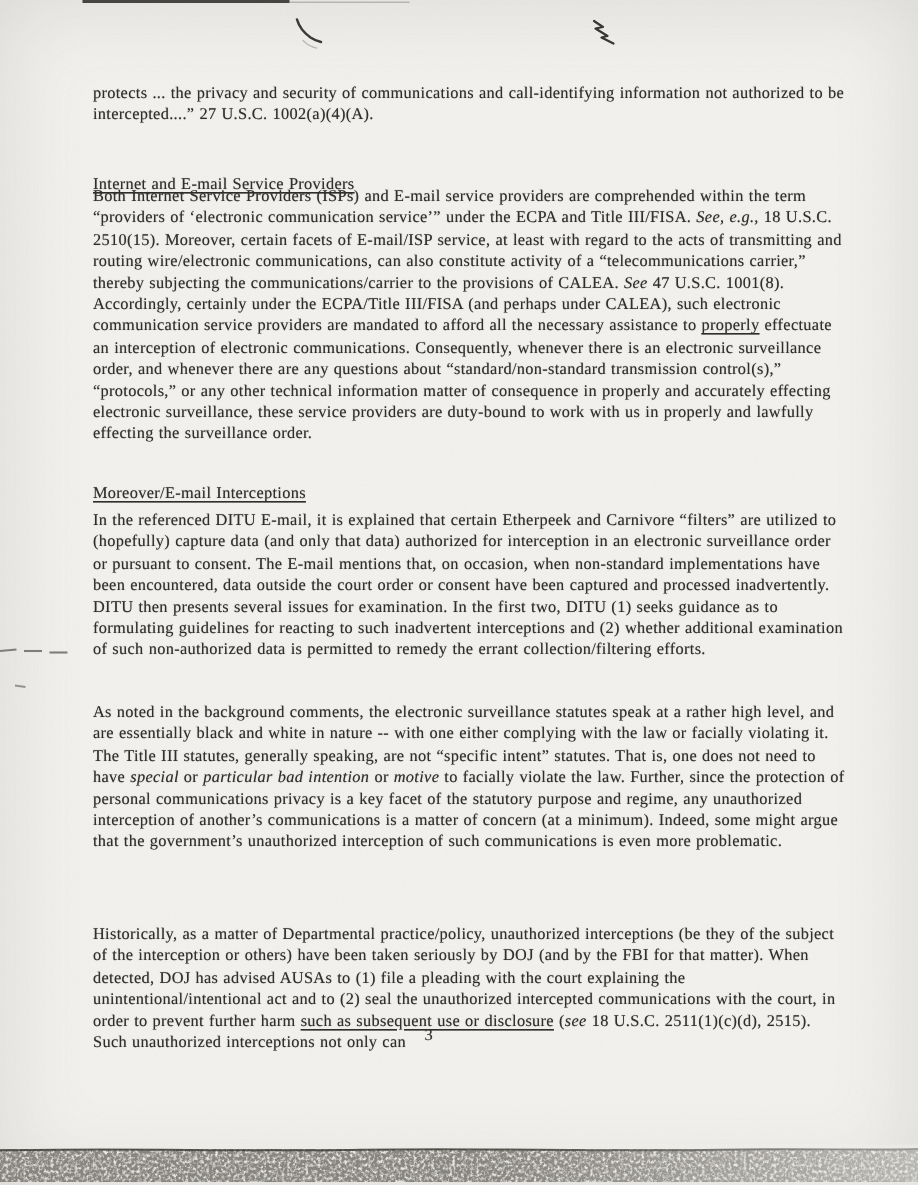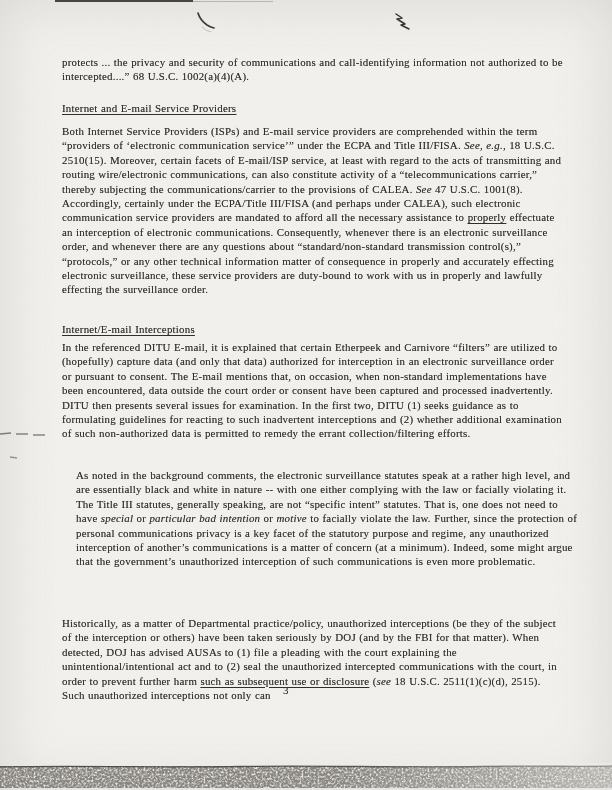--- a/index.html
+++ b/index.html
@@ -78,40 +78,40 @@
   </svg>
 
   <svg class="ink-mark" style="top:428px; left:0px;" width="60" height="34" viewBox="0 0 60 34">
     <path d="M0,6 L11,5" stroke="#7e7c77" stroke-width="1.4" fill="none"></path>
     <path d="M16,6 L28,6" stroke="#7e7c77" stroke-width="1.4" fill="none"></path>
     <path d="M33,7 L45,7" stroke="#7e7c77" stroke-width="1.4" fill="none"></path>
     <path d="M10,29 L17,30" stroke="#93918c" stroke-width="1.3" fill="none"></path>
   </svg>
 
   <div class="block" style="top:55px;">
-    <span class="seg">protects ... the privacy and security of communications and call-identifying information not authorized to be intercepted....”  68 U.S.C. 1002(a)(4)(A).</span>
+    <span class="seg">protects ... the privacy and security of communications and call-identifying information not authorized to be intercepted....”  27 U.S.C. 1002(a)(4)(A).</span>
   </div>
 
-  <div class="block heading" style="top:101px;">
+  <div class="block heading" style="top:116px;">
     <span class="seg">Internet and E-mail Service Providers</span>
   </div>
 
   <div class="block" style="top:124px;">
     <span class="seg">Both Internet Service Providers (ISPs) and E-mail service providers are comprehended within the term “providers of ‘electronic communication service’” under the ECPA and Title III/FISA.  </span><span class="seg italic">See, e.g.,</span><span class="seg"> 18 U.S.C. 2510(15).  Moreover, certain facets of E-mail/ISP service, at least with regard to the acts of transmitting and routing wire/electronic communications, can also constitute activity of a “telecommunications carrier,” thereby subjecting the communications/carrier to the provisions of CALEA.  </span><span class="seg italic">See</span><span class="seg"> 47 U.S.C. 1001(8).  Accordingly, certainly under the ECPA/Title III/FISA (and perhaps under CALEA), such electronic communication service providers are mandated to afford all the necessary assistance to </span><span class="seg underline">properly</span><span class="seg"> effectuate an interception of electronic communications. Consequently, whenever there is an electronic surveillance order, and whenever there are any questions about “standard/non-standard transmission control(s),” “protocols,” or any other technical information matter of consequence in properly and accurately effecting electronic surveillance, these service providers are duty-bound to work with us in properly and lawfully effecting the surveillance order.</span>
   </div>
 
   <div class="block heading" style="top:322px;">
-    <span class="seg">Internet/E-mail Interceptions</span>
+    <span class="seg">Moreover/E-mail Interceptions</span>
   </div>
 
   <div class="block" style="top:340px;">
     <span class="seg">In the referenced DITU E-mail, it is explained that certain Etherpeek and Carnivore “filters” are utilized to (hopefully) capture data (and only that data) authorized for interception in an electronic surveillance order or pursuant to consent.  The E-mail mentions that, on occasion, when non-standard implementations have been encountered, data outside the court order or consent have been captured and processed inadvertently.  DITU then presents several issues for examination. In the first two, DITU (1) seeks guidance as to formulating guidelines for reacting to such inadvertent interceptions and (2) whether additional examination of such non-authorized data is permitted to remedy the errant collection/filtering efforts.</span>
   </div>
 
-  <div class="block" style="top:468px;margin-left:14px;">
+  <div class="block" style="top:468px;">
     <span class="seg">As noted in the background comments, the electronic surveillance statutes speak at a rather high level, and are essentially black and white in nature -- with one either complying with the law or facially violating it.  The Title III statutes, generally speaking, are not “specific intent” statutes. That is, one does not need to have </span><span class="seg italic">special</span><span class="seg"> or </span><span class="seg italic">particular bad intention</span><span class="seg"> or </span><span class="seg italic">motive</span><span class="seg"> to facially violate the law.  Further, since the protection of personal communications privacy is a key facet of the statutory purpose and regime, any unauthorized interception of another’s communications is a matter of concern (at a minimum).  Indeed, some might argue that the government’s unauthorized interception of such communications is even more problematic.</span>
   </div>
 
   <div class="block" style="top:616px;">
     <span class="seg">Historically, as a matter of Departmental practice/policy, unauthorized interceptions (be they of the subject of the interception or others) have been taken seriously by DOJ (and by the FBI for that matter).  When detected, DOJ has advised AUSAs to (1) file a pleading with the court explaining the unintentional/intentional act and to (2) seal the unauthorized intercepted communications with the court, in order to prevent further harm </span><span class="seg underline">such as subsequent use or disclosure</span><span class="seg"> (</span><span class="seg italic">see</span><span class="seg"> 18 U.S.C. 2511(1)(c)(d), 2515).  Such unauthorized interceptions not only can</span>
   </div>
 
   <div class="page-number">3</div>
 
   <div class="bottom-band">

